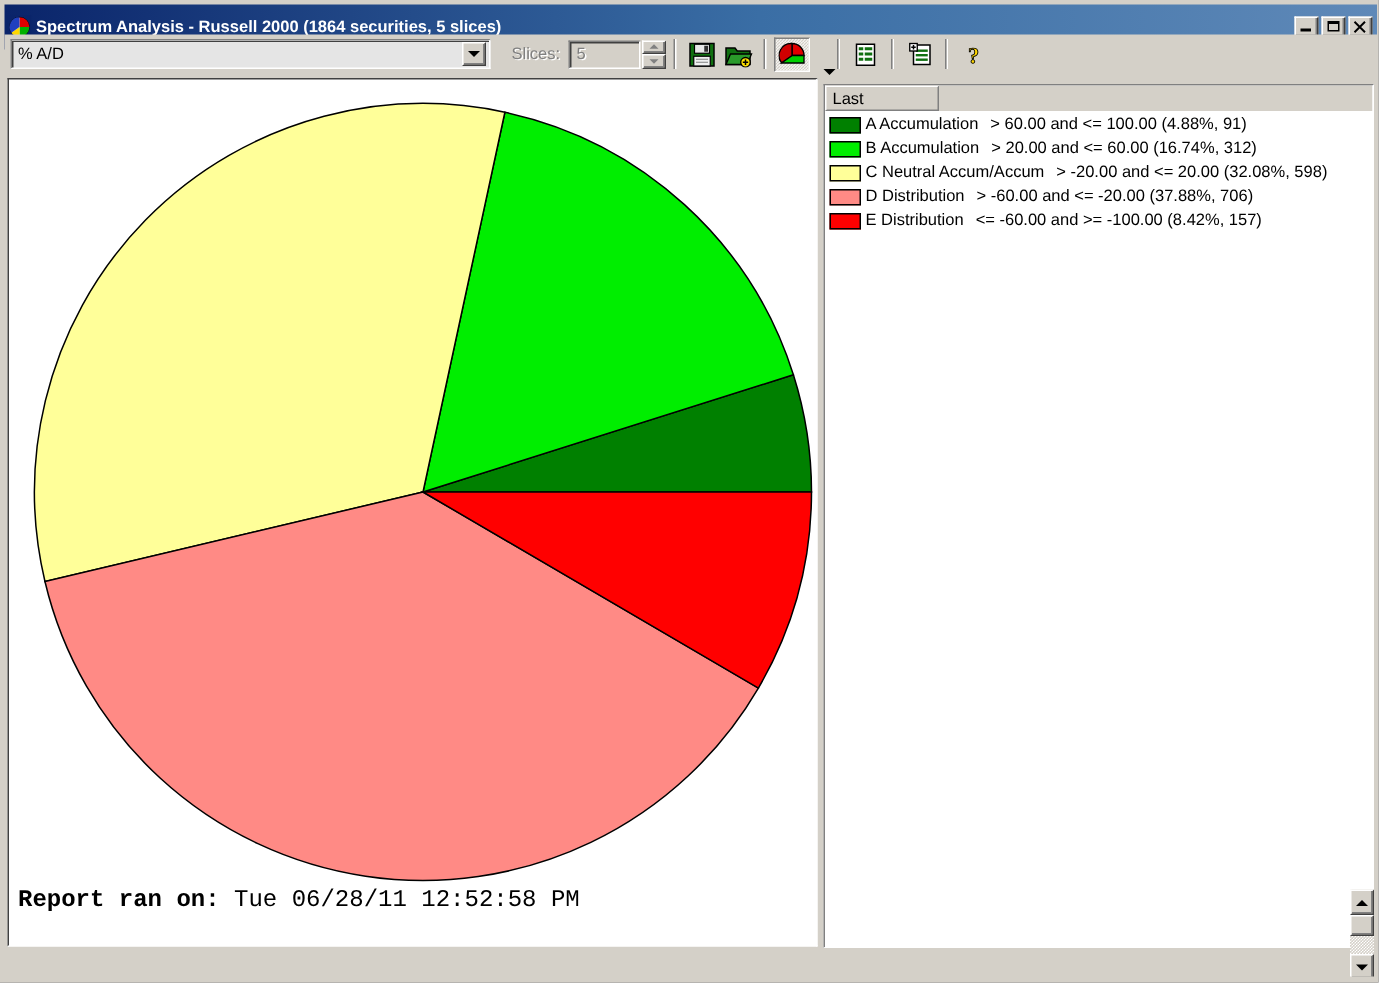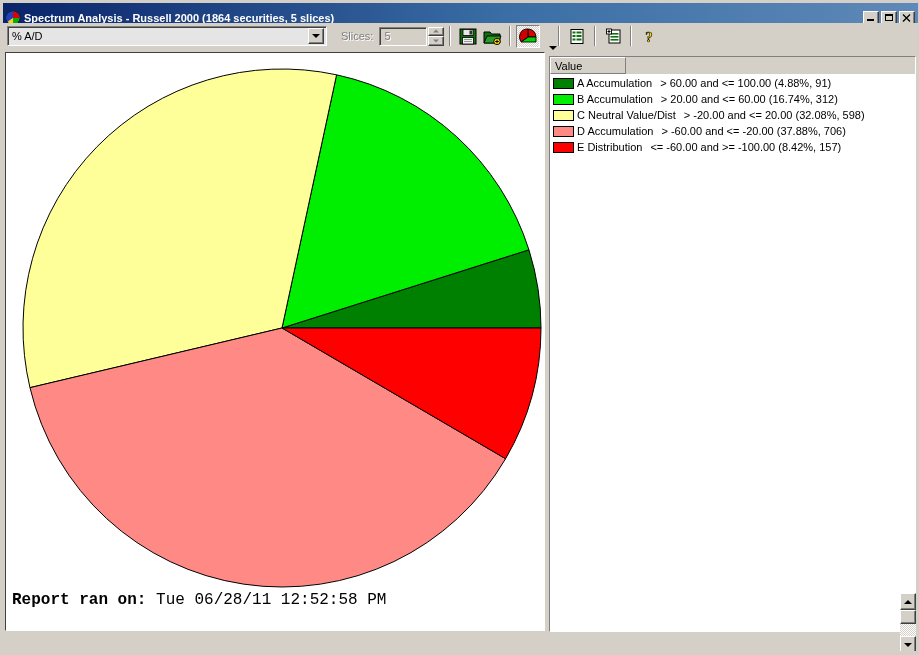--- a/index.html
+++ b/index.html
@@ -518,42 +518,42 @@
       <div>
         <b>Report ran on:</b>
         <span>Tue 06/28/11 12:52:58 PM</span>
       </div>
     </div>
   </div>
 
   <div class="legend-panel">
     <div class="lg-header">
       <div class="lg-th col-value">
-        <span>Value</span>
+        <span>Last</span>
       </div>
     </div>
     <div class="lg-rows" id="legend-rows">
         <div class="lg-row">
           <span class="swatch" style="background: rgb(0, 128, 0);"></span>
           <span class="lg-name">A Accumulation</span>
           <span class="lg-desc">&gt; 60.00 and &lt;= 100.00 (4.88%, 91)</span>
         </div>
         <div class="lg-row">
           <span class="swatch" style="background: rgb(0, 238, 0);"></span>
           <span class="lg-name">B Accumulation</span>
           <span class="lg-desc">&gt; 20.00 and &lt;= 60.00 (16.74%, 312)</span>
         </div>
         <div class="lg-row">
           <span class="swatch" style="background: rgb(255, 255, 153);"></span>
-          <span class="lg-name">C Neutral Value/Dist</span>
+          <span class="lg-name">C Neutral Accum/Accum</span>
           <span class="lg-desc">&gt; -20.00 and &lt;= 20.00 (32.08%, 598)</span>
         </div>
         <div class="lg-row">
           <span class="swatch" style="background: rgb(255, 138, 133);"></span>
-          <span class="lg-name">D Accumulation</span>
+          <span class="lg-name">D Distribution</span>
           <span class="lg-desc">&gt; -60.00 and &lt;= -20.00 (37.88%, 706)</span>
         </div>
         <div class="lg-row">
           <span class="swatch" style="background: rgb(255, 0, 0);"></span>
           <span class="lg-name">E Distribution</span>
           <span class="lg-desc">&lt;= -60.00 and &gt;= -100.00 (8.42%, 157)</span>
         </div>
       </div>
   </div>
 

